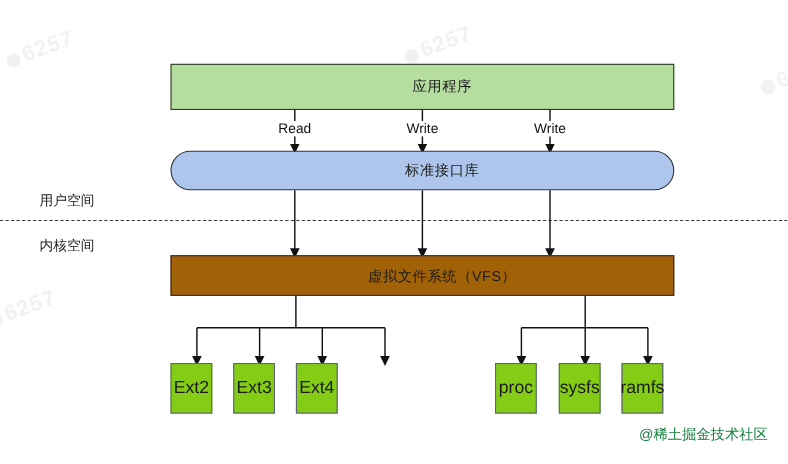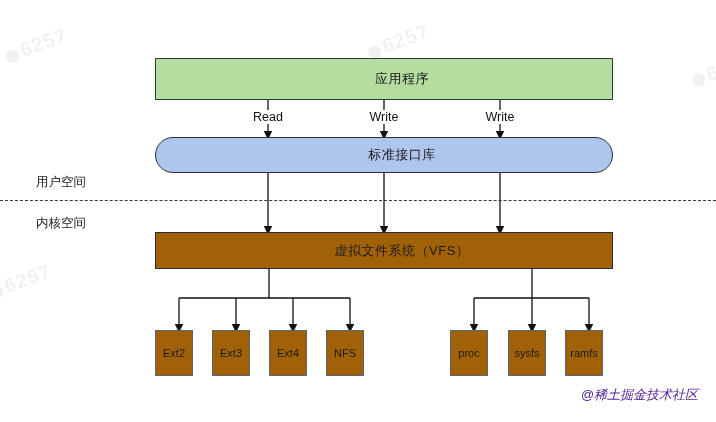--- a/index.html
+++ b/index.html
@@ -44,24 +44,23 @@
   .wm-1 { left: 4px;   top: 34px; }
   .wm-2 { left: 366px; top: 30px; }
   .wm-3 { left: 690px; top: 58px; }
   .wm-4 { left: -12px; top: 270px; }
 
   .wm-brand {
     position: absolute;
     right: 18px;
     bottom: 18px;
     font-size: 13px;
-    color: #4c1d95;
+    color: #15803d;
     white-space: nowrap;
     user-select: none;
-    font-style: italic;
   }
 
   
   .layer-box {
     position: absolute;
     box-sizing: border-box;
     border: 1.4px solid #2f3b2f;
     display: flex;
     align-items: center;
     justify-content: center;
@@ -87,26 +86,26 @@
     border-color: #33283c;
   }
 
   
   .fs-box {
     position: absolute;
     box-sizing: border-box;
     top: 330px;
     width: 38px;
     height: 46px;
-    background: #a16207;
+    background: #84cc16;
     border: 1.3px solid #5a6573;
     display: flex;
     align-items: center;
     justify-content: center;
-    font-size: 11px;
+    font-size: 16px;
     color: #1b1b1b;
   }
 
   
   .divider {
     position: absolute;
     left: 0;
     top: 200px;
     width: 716px;
     height: 0;
@@ -200,23 +199,20 @@
 
   <div class="fs-box" style="left:155px;">
     <span>Ext2</span>
   </div>
   <div class="fs-box" style="left:212px;">
     <span>Ext3</span>
   </div>
   <div class="fs-box" style="left:269px;">
     <span>Ext4</span>
   </div>
-  <div class="fs-box" style="left:326px;">
-    <span>NFS</span>
-  </div>
 
   <div class="fs-box" style="left:450px;">
     <span>proc</span>
   </div>
   <div class="fs-box" style="left:508px;">
     <span>sysfs</span>
   </div>
   <div class="fs-box" style="left:565px;">
     <span>ramfs</span>
   </div>

